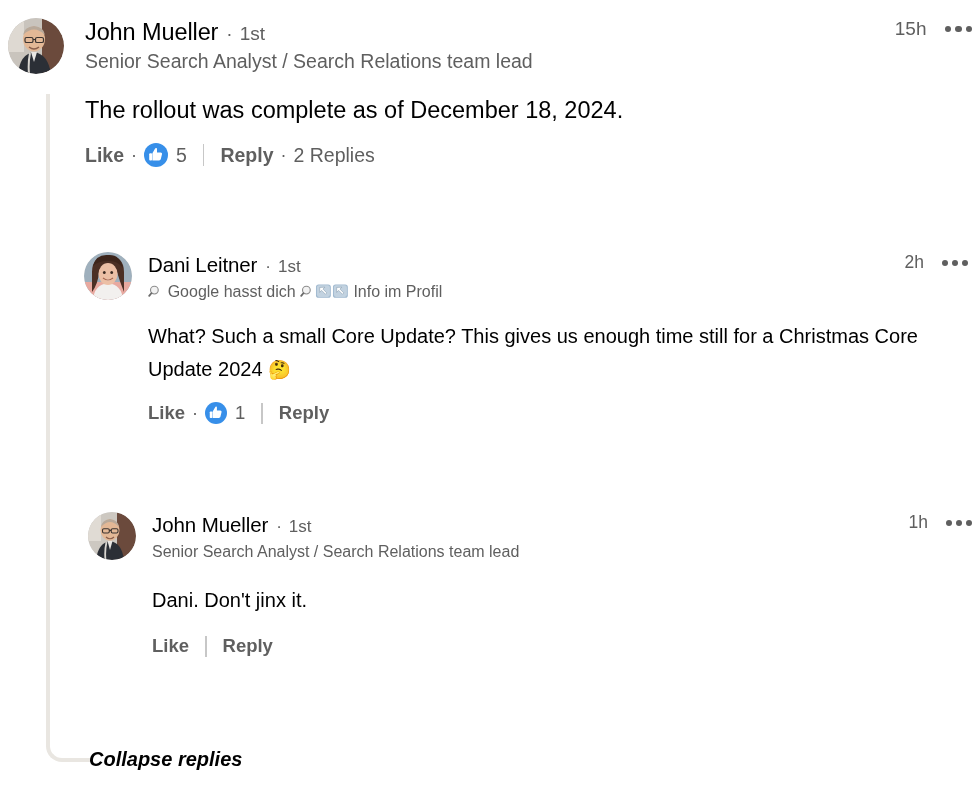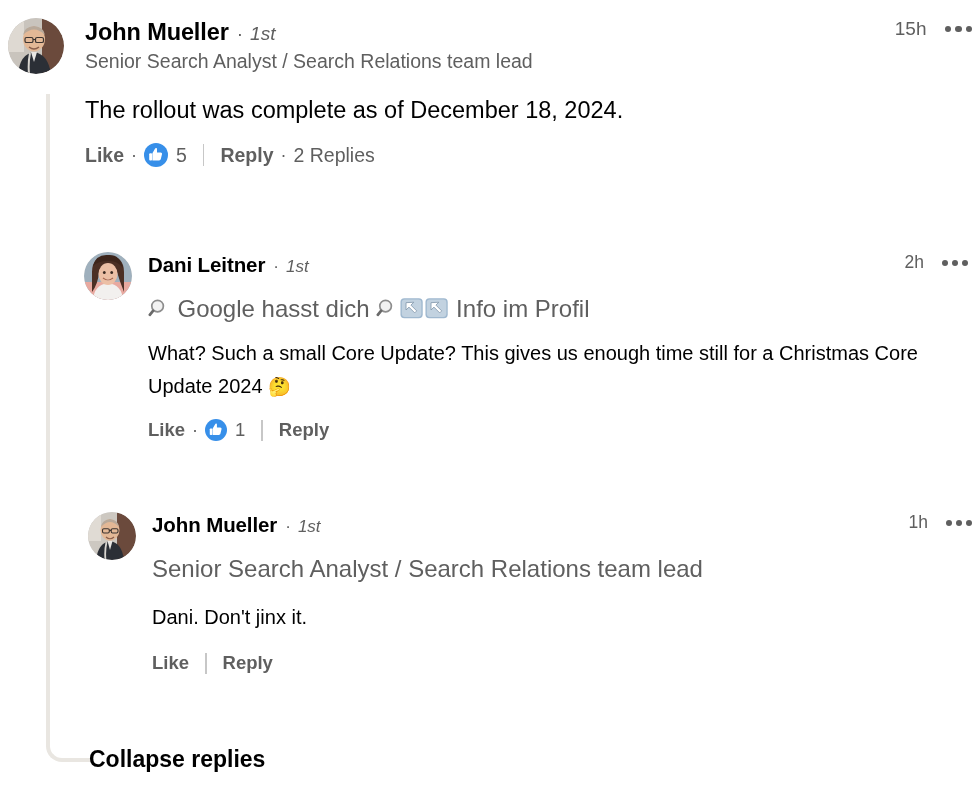--- a/index.html
+++ b/index.html
@@ -56,43 +56,43 @@
     justify-content: space-between;
   }
   .who { min-width: 0; }
 
   .name-line {
     display: flex;
     align-items: baseline;
     white-space: nowrap;
   }
   .name {
-    font-weight: bold;
+    font-weight: normal;
     color: #000000;
     letter-spacing: -0.1px;
   }
   .name.lg { font-size: 23.5px; line-height: 28px; }
   .name.sm { font-size: 20.5px; line-height: 25px; }
 
   .deg {
     color: #5f5f5f;
     margin-left: 7px;
   }
-  .deg.sm { font-size: 17px; font-style: italic; }
+  .deg.sm { font-size: 17px; }
   .dot-sep { color: #5f5f5f; margin-left: 8px; }
   .dot-sep.lg { font-size: 19px; }
   .dot-sep.sm { font-size: 17px; }
 
   .headline {
     color: #5f5f5f;
     white-space: nowrap;
     text-align: center;
   }
   .headline.lg { font-size: 19.5px; line-height: 26px; margin-top: 2px; }
-  .headline.sm { font-size: 24px; line-height: 25px; margin-top: 19px; }
+  .headline.sm { font-size: 16px; line-height: 25px; margin-top: 2px; }
 
   .meta {
     display: flex;
     align-items: center;
     gap: 18px;
     flex: 0 0 auto;
     padding-left: 16px;
   }
   .time { color: #5f5f5f; }
   .time.lg { font-size: 19px; }
@@ -173,25 +173,26 @@
   .emoji {
     font-family: "DejaVu Sans", sans-serif;
     font-size: 0.92em;
   }
 
   
   .collapse {
     position: absolute;
     left: 89px;
     top: 745px;
-    font-size: 23px;
+    font-size: 20px;
     font-weight: bold;
     color: #000000;
     cursor: pointer;
     line-height: 28px;
+    font-style: italic;
   }
 
   
   .mag {
     display: inline-block;
     width: 0.95em; height: 0.95em;
     vertical-align: -0.12em;
     position: relative;
   }
   .arrow-badge {

